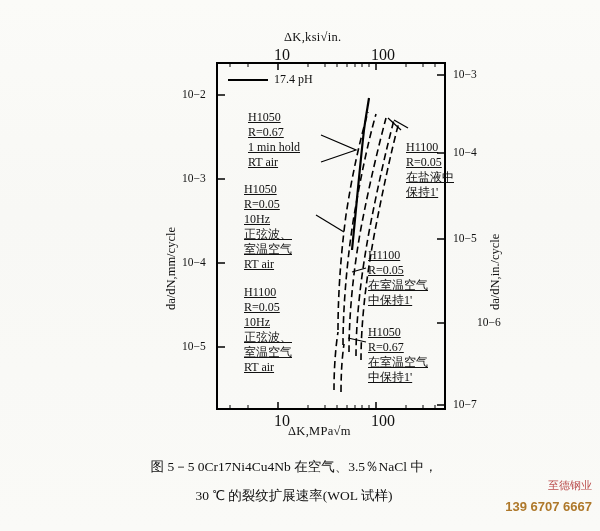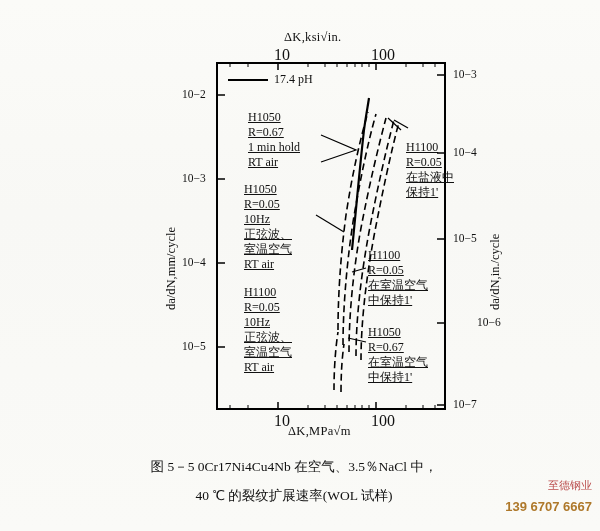--- a/index.html
+++ b/index.html
@@ -234,18 +234,18 @@
       <path d="M385 130 L372 118"></path>
       <path d="M392 128 L378 120"></path>
       <path d="M350 268 L336 272"></path>
       <path d="M350 342 L332 338"></path>
     </g>
   </svg>
 
 </div>
 
 <div class="caption" id="caption-1">图 5－5    0Cr17Ni4Cu4Nb 在空气、3.5％NaCl 中，</div>
-<div class="caption" id="caption-2">40 ℃ 的裂纹扩展速率(WOL 试样)</div>
+<div class="caption" id="caption-2">30 ℃ 的裂纹扩展速率(WOL 试样)</div>
 
 <div id="watermark">
   <div>至德钢业</div>
   <div id="wm-phone">139 6707 6667</div>
 </div>
 
 </body></html>

